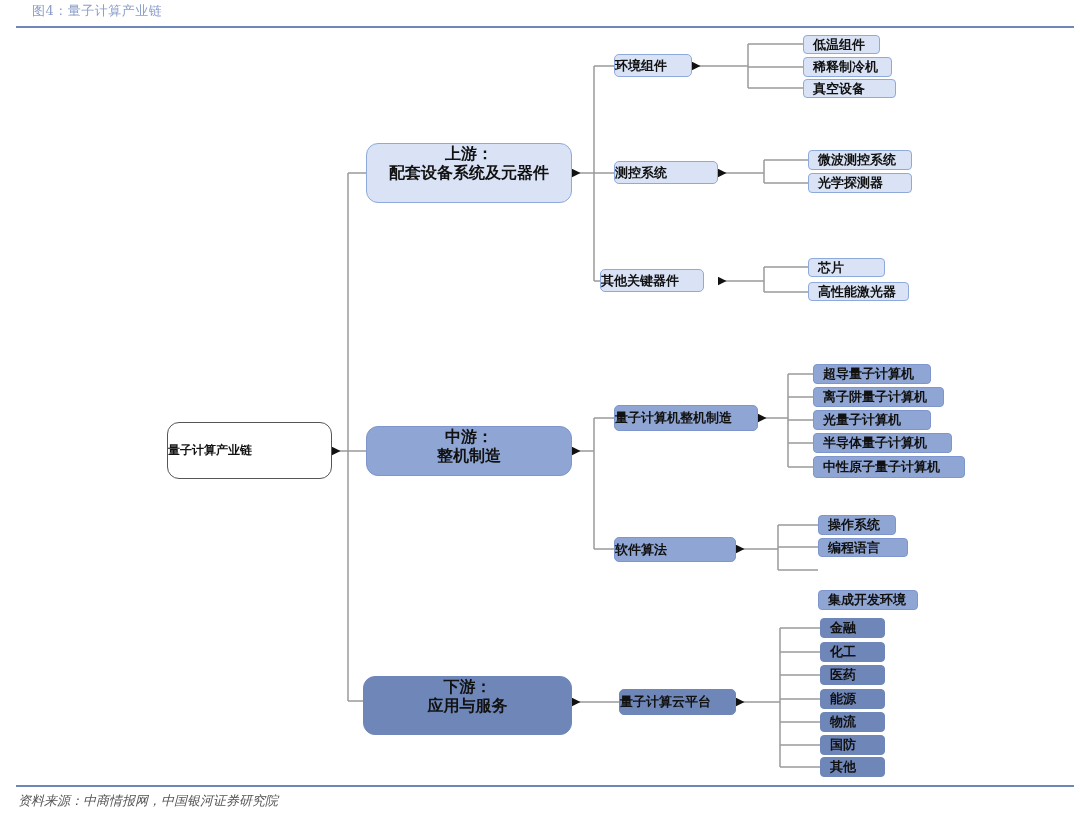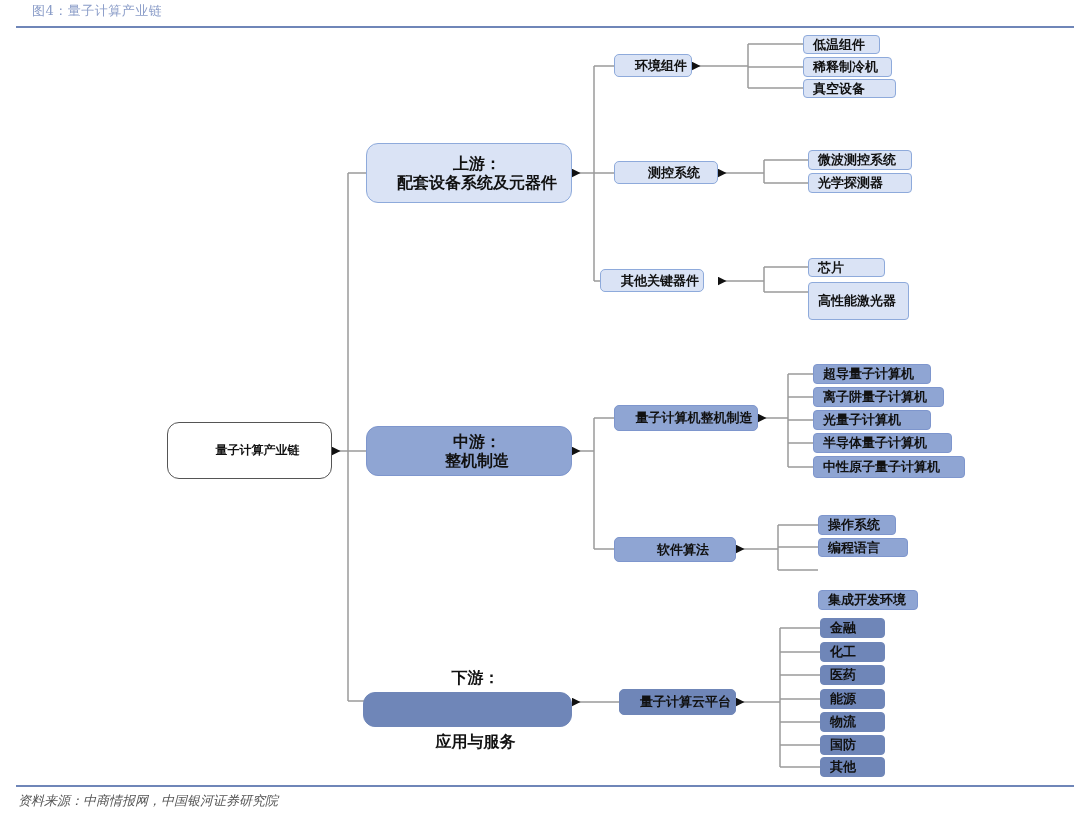--- a/index.html
+++ b/index.html
@@ -7,22 +7,22 @@
          font-family:"DejaVu Sans","Liberation Sans",sans-serif; }
   .fig-title { position:absolute; left:32px; top:2px; font-size:13px; color:#8a9cc8;
                font-family:"DejaVu Serif","Liberation Serif",serif; letter-spacing:0.5px; }
   .rule { position:absolute; left:16px; width:1058px; height:2px; background:#6f86b8; }
   .rule.top { top:26px; }
   .rule.bottom { top:785px; }
   .source { position:absolute; left:18px; top:792px; font-size:13px; color:#555;
             font-style:italic; font-family:"DejaVu Serif","Liberation Serif",serif; }
   svg.links { position:absolute; left:0; top:0; width:1080px; height:815px; }
   .node { position:absolute; box-sizing:border-box; display:flex; align-items:center;
-          justify-content:center; text-align:center; font-weight:bold; color:#111;
-          white-space:nowrap; line-height:1.2;padding-left:16px; }
+          justify-content:flex-start; text-align:center; font-weight:bold; color:#111;
+          white-space:nowrap; line-height:1.2; }
   .node.leaf { justify-content:flex-start; padding-left:9px; }
   .root { border:1.5px solid #555; border-radius:12px; background:#fff; font-size:12px; }
   .l1 { border-radius:12px; font-size:16px; flex-direction:column; }
   .l2 { border-radius:5px; font-size:13px; }
   .leaf { border-radius:4px; font-size:13px; }
   .c-up { background:#dae3f5; border:1.5px solid #8eaadb; }
   .c-mid { background:#8fa5d3; border:1.5px solid #7e96cd; }
   .c-down { background:#6f86b8; border:1.5px solid #6f86b8; }
 </style>
 </head>
@@ -95,21 +95,21 @@
 </div>
 
 <div class="node l1 c-up" style="left:366px;top:143px;width:206px;height:60px;">
   <span>上游：</span>
   <span>配套设备系统及元器件</span>
 </div>
 <div class="node l1 c-mid" style="left:366px;top:426px;width:206px;height:50px;">
   <span>中游：</span>
   <span>整机制造</span>
 </div>
-<div class="node l1 c-down" style="left:363px;top:692px;width:209px;height:35px;gap:45px;">
+<div class="node l1 c-down" style="left:363px;top:676px;width:209px;height:59px;">
   <span>下游：</span>
   <span>应用与服务</span>
 </div>
 
 <div class="node l2 c-up" style="left:614px;top:54px;width:78px;height:23px;">
   <span>环境组件</span>
   </div>
 <div class="node l2 c-up" style="left:614px;top:161px;width:104px;height:23px;">
   <span>测控系统</span>
   </div>
@@ -130,21 +130,21 @@
 <div class="node leaf c-up" style="left:808px;top:150px;width:104px;height:20px;">
     <span>微波测控系统</span>
   </div>
 <div class="node leaf c-up" style="left:808px;top:173px;width:104px;height:20px;">
     <span>光学探测器</span>
   </div>
 
 <div class="node leaf c-up" style="left:808px;top:258px;width:77px;height:19px;">
     <span>芯片</span>
   </div>
-<div class="node leaf c-up" style="left:808px;top:282px;width:101px;height:38px;">
+<div class="node leaf c-up" style="left:808px;top:282px;width:101px;height:19px;">
     <span>高性能激光器</span>
   </div>
 
 <div class="node l2 c-mid" style="left:614px;top:405px;width:144px;height:26px;">
   <span>量子计算机整机制造</span>
   </div>
 <div class="node l2 c-mid" style="left:614px;top:537px;width:122px;height:25px;">
   <span>软件算法</span>
   </div>
 

